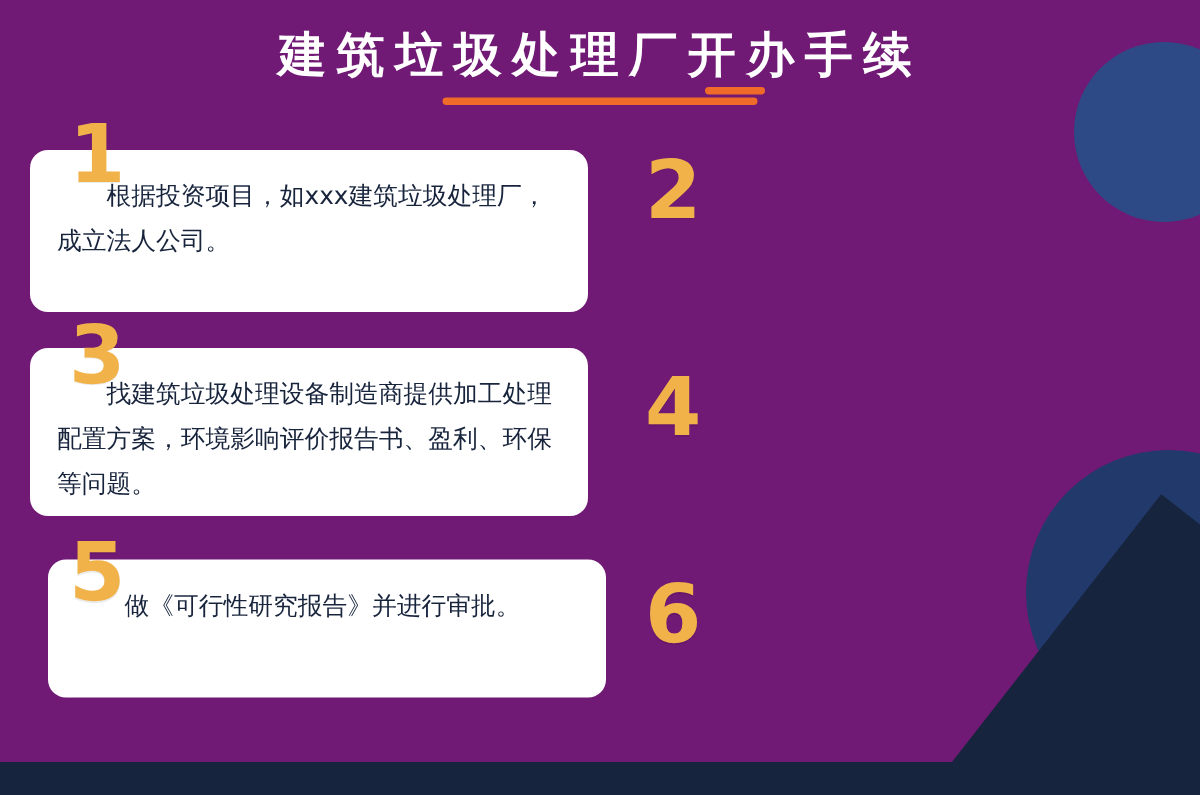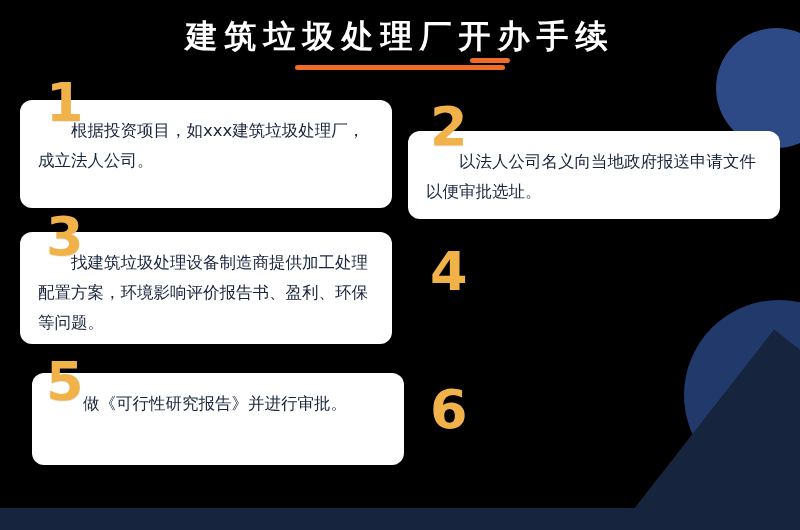--- a/index.html
+++ b/index.html
@@ -9,21 +9,21 @@
   body {
     width: 800px;
     height: 530px;
     overflow: hidden;
     font-family: "Liberation Sans", sans-serif;
   }
   #poster {
     position: relative;
     width: 800px;
     height: 530px;
-    background: #000000;
+    background: #701a75;
     overflow: hidden;
   }
   
   .bg-circle {
     position: absolute;
     border-radius: 50%;
   }
   .circle-top-right {
     width: 120px;
     height: 120px;
@@ -149,23 +149,20 @@
     <div class="title-underline"></div>
   </div>
   <div class="title-underline-short"></div>
 
   <div class="step-num" id="num-1">1</div>
   <div class="card" id="card-1">
     <div class="card-text">根据投资项目，如xxx建筑垃圾处理厂，成立法人公司。</div>
   </div>
 
   <div class="step-num" id="num-2">2</div>
-  <div class="card" id="card-2">
-    <div class="card-text">以法人公司名义向当地政府报送申请文件以便审批选址。</div>
-  </div>
 
   <div class="step-num" id="num-3">3</div>
   <div class="card" id="card-3">
     <div class="card-text">找建筑垃圾处理设备制造商提供加工处理配置方案，环境影响评价报告书、盈利、环保等问题。</div>
   </div>
 
   <div class="step-num" id="num-4">4</div>
 
   <div class="step-num" id="num-5">5</div>
   <div class="card" id="card-5">

